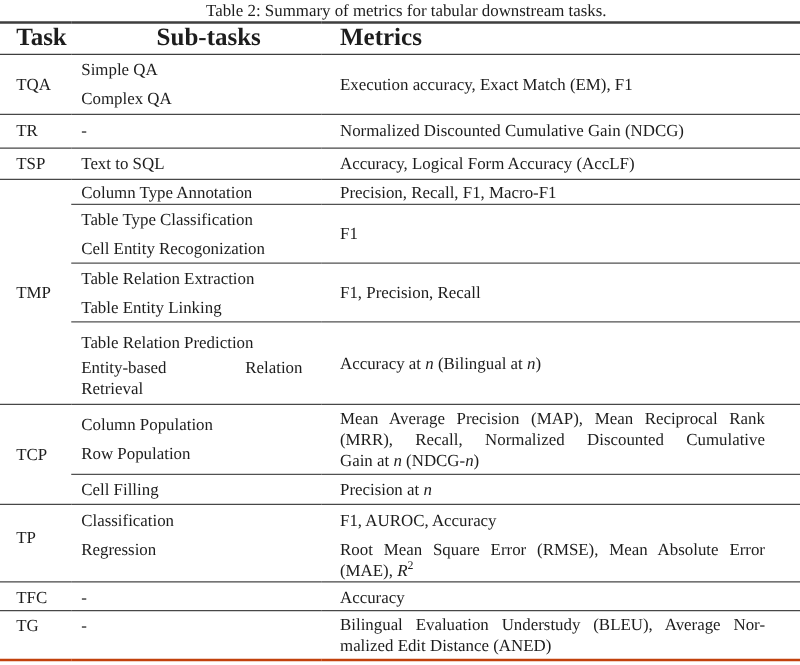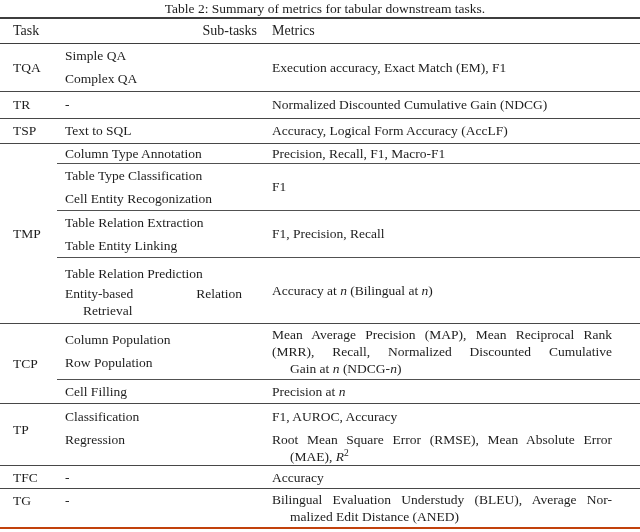--- a/index.html
+++ b/index.html
@@ -10,32 +10,32 @@
   }
   .caption{
     height:16px;padding-top:1px;text-align:center;font-size:13.5px;line-height:16px;margin-left:10px;
   }
   table{
     width:640px;border-collapse:collapse;table-layout:fixed;
     border-top:2px solid #3e3e3e;
   }
   col.c1{width:57px;} col.c2{width:200px;} col.c3{width:383px;}
   th,td{padding:0;font-size:13.5px;line-height:17px;vertical-align:middle;font-weight:normal;}
-  th{font-weight:normal;font-size:14px;border-bottom:1.5px solid #3e3e3e;}
+  th{font-weight:bold;font-size:20px;border-bottom:1.5px solid #3e3e3e;}
   th.taskh{text-align:left;padding-left:13px;}
-  th.subh{text-align:right;padding-left:20px;}
+  th.subh{text-align:center;padding-left:20px;}
   th.meth{text-align:left;padding-left:15px;padding-right:10px;}
   td.task{padding-left:13px;margin-left:30px;}
   td.sub{padding-left:8px;padding-right:15px;}
   td.met{padding-left:15px;padding-right:28px;}
   .gend{border-bottom:1.5px solid #474747;}
   .cl{border-bottom:1.5px solid #515151;}
   .bend{border-bottom:2px solid #c2410c;}
   .l23{line-height:23px;font-family:Liberation Serif, serif;}
-  .l17{line-height:17px;margin-left:18px;}
+  .l17{line-height:17px;}
   .jl{text-align:justify;text-align-last:justify;line-height:17px;}
   .it{font-style:italic;}
   .sup{font-size:9.5px;vertical-align:super;line-height:0;}
   tr.vtop td{vertical-align:top;padding-top:2px;}
   tr.tgrow td.task, tr.tgrow td.sub{vertical-align:top;padding-top:3px;}
   td.pbs{padding-bottom:10px;font-family:Liberation Serif, serif;}
 </style>
 </head>
 <body>
 

